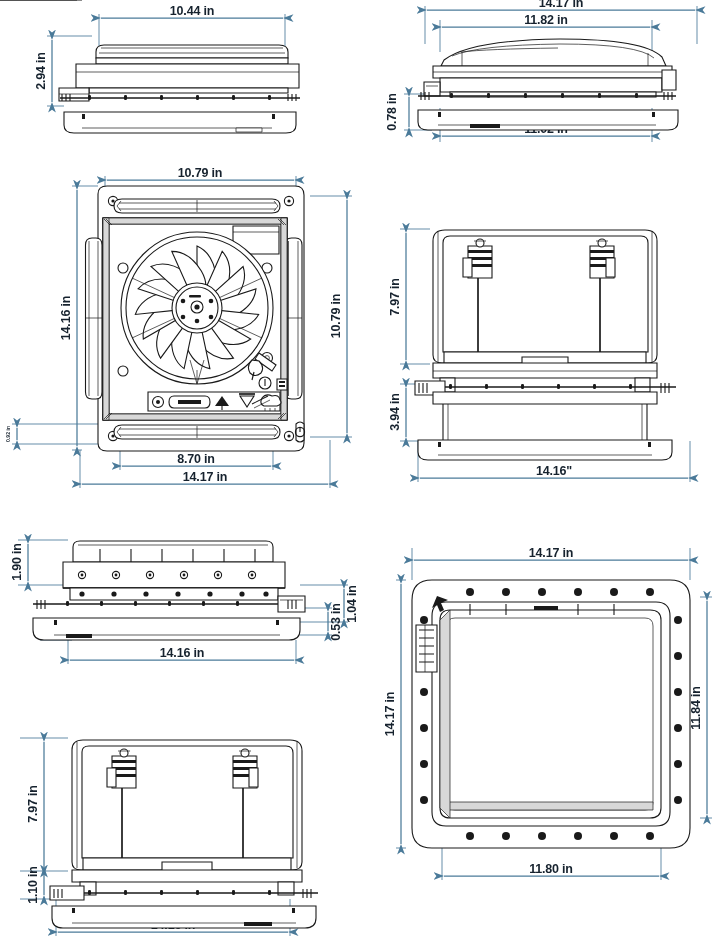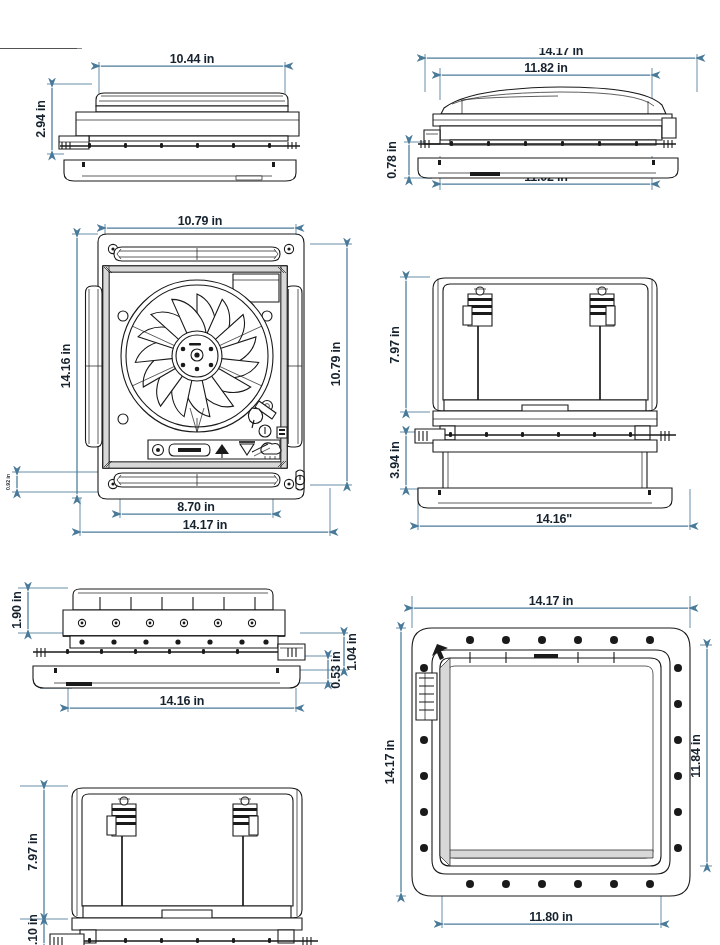--- a/index.html
+++ b/index.html
@@ -7,21 +7,21 @@
   html, body {
     margin: 0; padding: 0;
     background: #ffffff;
   }
   body {
     width: 720px; height: 945px;
     position: relative;
     overflow: hidden;
     font-family: "Liberation Sans", sans-serif;
   }
-  #sheet { position: absolute; inset: 0; margin-top: 48px; }
+  #sheet { position: absolute; inset: 0; }
   #sheet svg { display: block; width: 720px; height: 945px; }
 
   
   .ln   { fill: none; stroke: #1a1a1a; stroke-width: 1.1; }
   .ln-t { fill: none; stroke: #1a1a1a; stroke-width: 0.7; }
   .ln-h { fill: none; stroke: #1a1a1a; stroke-width: 1.7; }
   .fillw { fill: #ffffff; stroke: #1a1a1a; stroke-width: 1.1; }
   .fillw-t { fill: #ffffff; stroke: #1a1a1a; stroke-width: 0.7; }
   .blk  { fill: #1a1a1a; stroke: none; }
   .gry  { fill: #d8d8d8; stroke: #1a1a1a; stroke-width: 0.7; }

